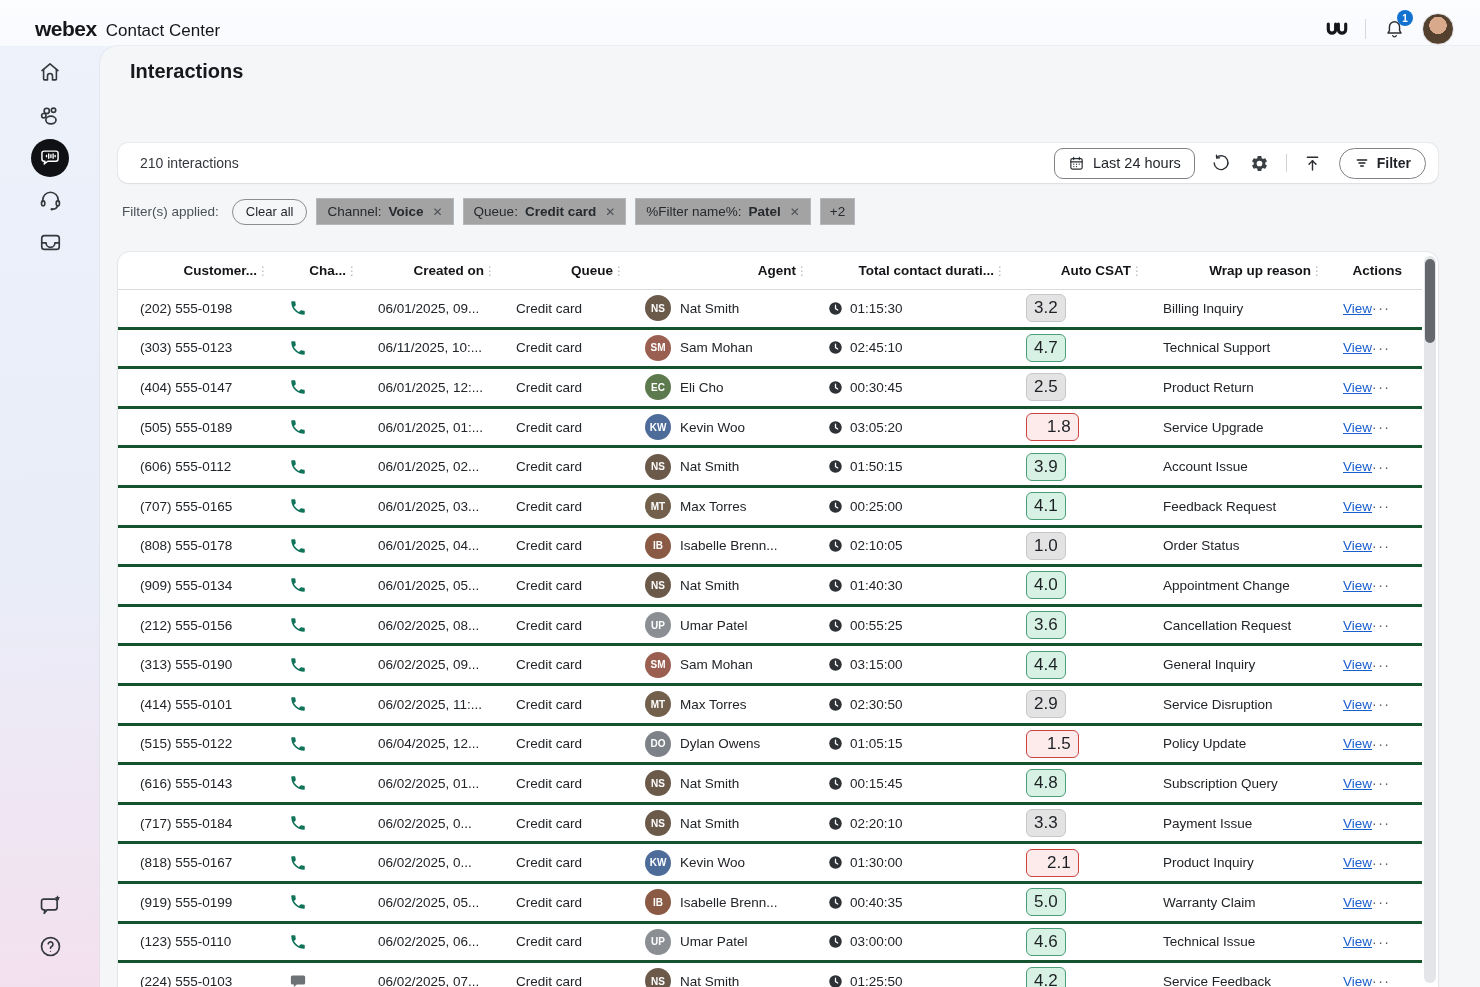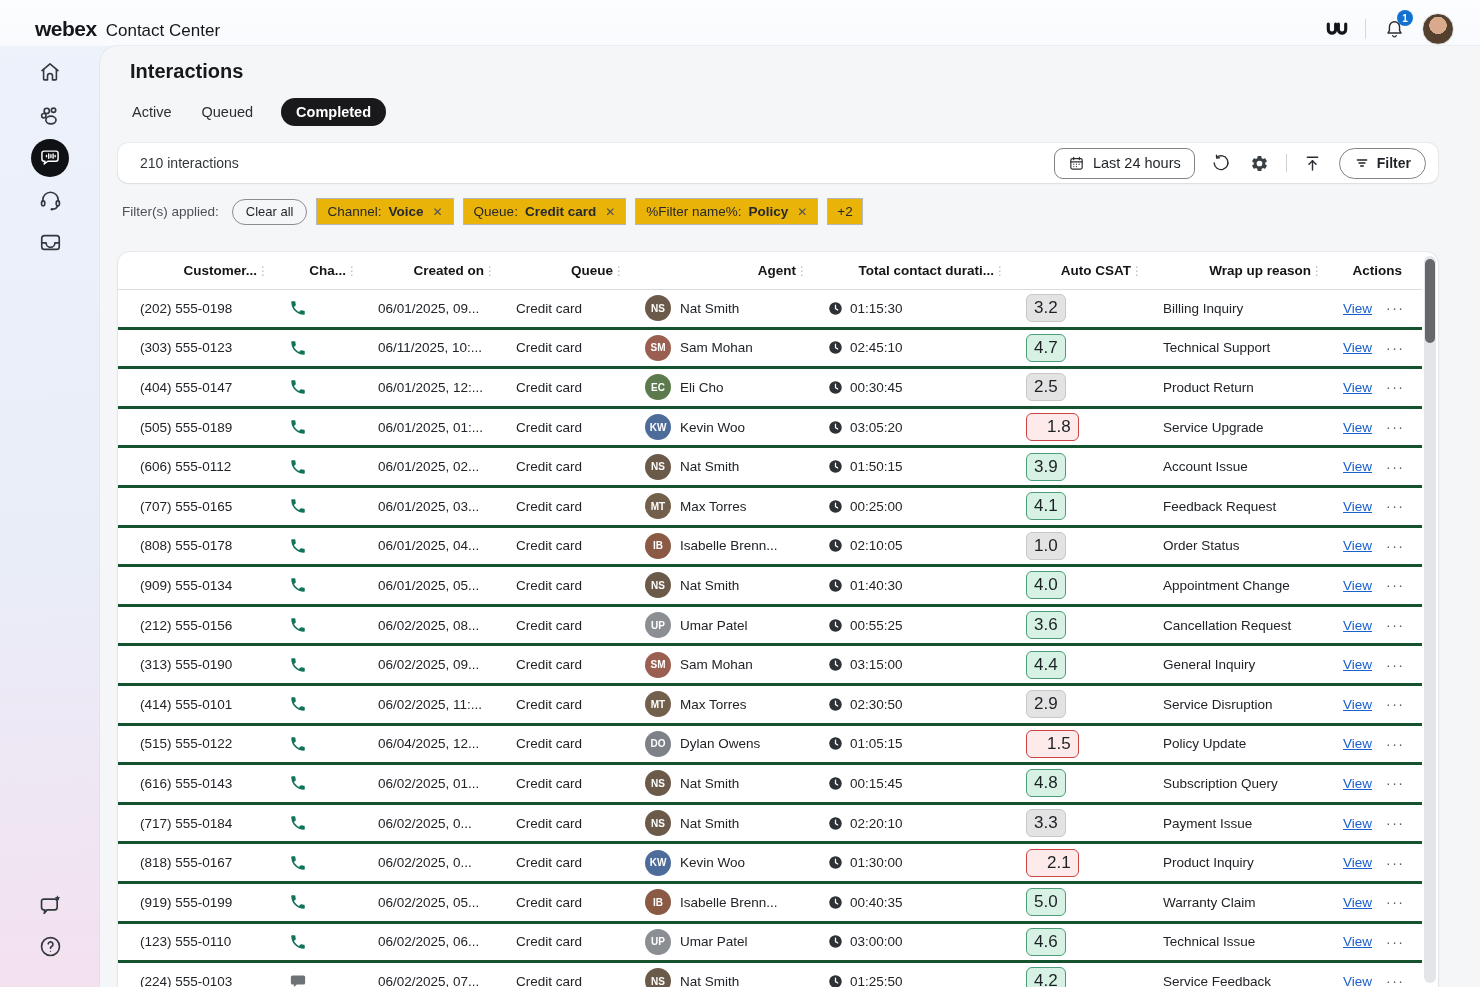--- a/index.html
+++ b/index.html
@@ -50,21 +50,21 @@
     height:31px;padding:0 13px;font-size:14.5px;color:#1f2227;cursor:pointer;font-family:inherit;}
   .icon-btn{width:26px;height:26px;display:flex;align-items:center;justify-content:center;cursor:pointer;background:none;border:none;padding:0;}
   .v-divider{width:1px;height:18px;background:#cfd1d5;}
   .filter-btn{display:flex;align-items:center;gap:7px;border:1px solid #7f8286;border-radius:16px;background:#fff;
     height:31px;padding:0 14px;font-size:14px;font-weight:700;color:#1f2227;cursor:pointer;font-family:inherit;}
   
   .filters-row{position:absolute;left:22px;top:152px;display:flex;align-items:center;gap:9px;}
   .filters-label{font-size:13.5px;color:#4c5157;margin-right:4px;}
   .clear-all{border:1px solid #8a8d91;border-radius:14px;background:transparent;height:26px;padding:0 13px;
     font-size:13px;color:#1f2227;cursor:pointer;font-family:inherit;}
-  .chip{display:flex;align-items:center;gap:7px;border:1px solid #b4b7bb;border-radius:0;background:#eab308;
+  .chip{display:flex;align-items:center;gap:7px;border:1px solid #b4b7bb;border-radius:0;background:#a3a3a3;
     height:27px;padding:0 10px;font-size:13.5px;color:#26292d;cursor:default;}
   .chip b{font-weight:700;}
   .chip-x{color:#4c5157;font-size:12px;cursor:pointer;padding-left:2px;}
   .chip-more{justify-content:center;padding:0 9px;cursor:pointer;}
   
   .table-card{position:absolute;left:18px;top:206px;width:1320px;height:735px;background:#fff;
     border-radius:12px 12px 0 0;box-shadow:0 1px 3px rgba(20,25,40,.07),0 0 0 1px rgba(222,225,230,.55);
     overflow:hidden;}
   .grid{display:grid;grid-template-columns:149px 89px 138px 129px 183px 198px 137px 180px 1fr;
     padding-left:22px;align-items:center;}
@@ -77,21 +77,21 @@
   .cell{font-size:13.5px;color:#212428;display:flex;align-items:center;}
   .c-agent{gap:9px;}
   .avatar{width:26px;height:26px;border-radius:50%;color:#fff;font-size:10px;font-weight:700;
     display:flex;align-items:center;justify-content:center;flex:none;}
   .c-duration{gap:7px;}
   .badge{font-size:17px;font-weight:400;color:#1d2024;border-radius:6px;padding:3px 7px;min-width:30px;
     text-align:center;border:1.5px solid transparent;}
   .badge-good{background:var(--csat-good-bg,#d7f2e4);border-color:var(--csat-good-border,#4a9d77);}
   .badge-neutral{background:var(--csat-neutral-bg,#e3e3e4);border-color:var(--csat-neutral-border,#c6c7c9);}
   .badge-bad{background:var(--csat-bad-bg,#fcebea);border-color:var(--csat-bad-border,#cb4441);padding-left:20px;}
-  .c-actions{gap:14px;}
+  .c-actions{}
   .view-link{color:var(--link-blue,#1a5fce);text-decoration:underline;font-size:13.5px;cursor:pointer;}
   .more-dots{color:#5b5f64;font-size:14px;letter-spacing:1.5px;cursor:pointer;line-height:8px;}
   
   .scroll-track{position:absolute;right:2px;top:4px;width:12px;height:727px;background:#e3e5e8;border-radius:7px;}
   .scroll-thumb{position:absolute;left:1px;top:3px;width:10px;height:84px;background:#64676b;border-radius:6px;cursor:grab;}
 </style>
 </head>
 <body>
 
 <header class="top-bar">
@@ -164,25 +164,20 @@
     <svg width="25" height="25" viewBox="0 0 24 24">
         <circle cx="12" cy="12" r="8.6"></circle>
         <path d="M9.8 9.4a2.3 2.3 0 1 1 3.2 2.6c-.8.4-1 .9-1 1.7"></path>
         <circle cx="12" cy="16.6" r="0.6" fill="#33383d" stroke="none"></circle>
       </svg>
   </span>
 </nav>
 
 <main class="main">
   <h1 class="page-title">Interactions</h1>
-  <div class="tabs" id="tabs">
-      <button class="tab">Active</button>
-      <button class="tab">Queued</button>
-      <button class="tab tab-active">Completed</button>
-    </div>
 
   <section class="toolbar">
     <span class="count-label">210 interactions</span>
     <div class="toolbar-right">
       <button class="date-btn">
         <svg width="17" height="17" viewBox="0 0 24 24" fill="none" stroke="#2a2d31" stroke-width="1.7" stroke-linecap="round">
             <rect x="4" y="5" width="16" height="15" rx="2.2"></rect>
             <path d="M8 3.4v3M16 3.4v3M4 9.6h16"></path>
             <circle cx="8.2" cy="13" r="0.9" fill="#2a2d31" stroke="none"></circle>
             <circle cx="12" cy="13" r="0.9" fill="#2a2d31" stroke="none"></circle>
@@ -229,21 +224,21 @@
           <b>Voice</b>
           <span class="chip-x">✕</span>
         </span>
         <span class="chip">
           <span>Queue: </span>
           <b>Credit card</b>
           <span class="chip-x">✕</span>
         </span>
         <span class="chip">
           <span>%Filter name%: </span>
-          <b>Policy</b>
+          <b>Patel</b>
           <span class="chip-x">✕</span>
         </span>
       </span>
     <span class="chip chip-more">+2</span>
   </div>
 
   <section class="table-card">
     <div class="grid thead" id="thead">
         <div class="th">
           <span>Customer...</span>

